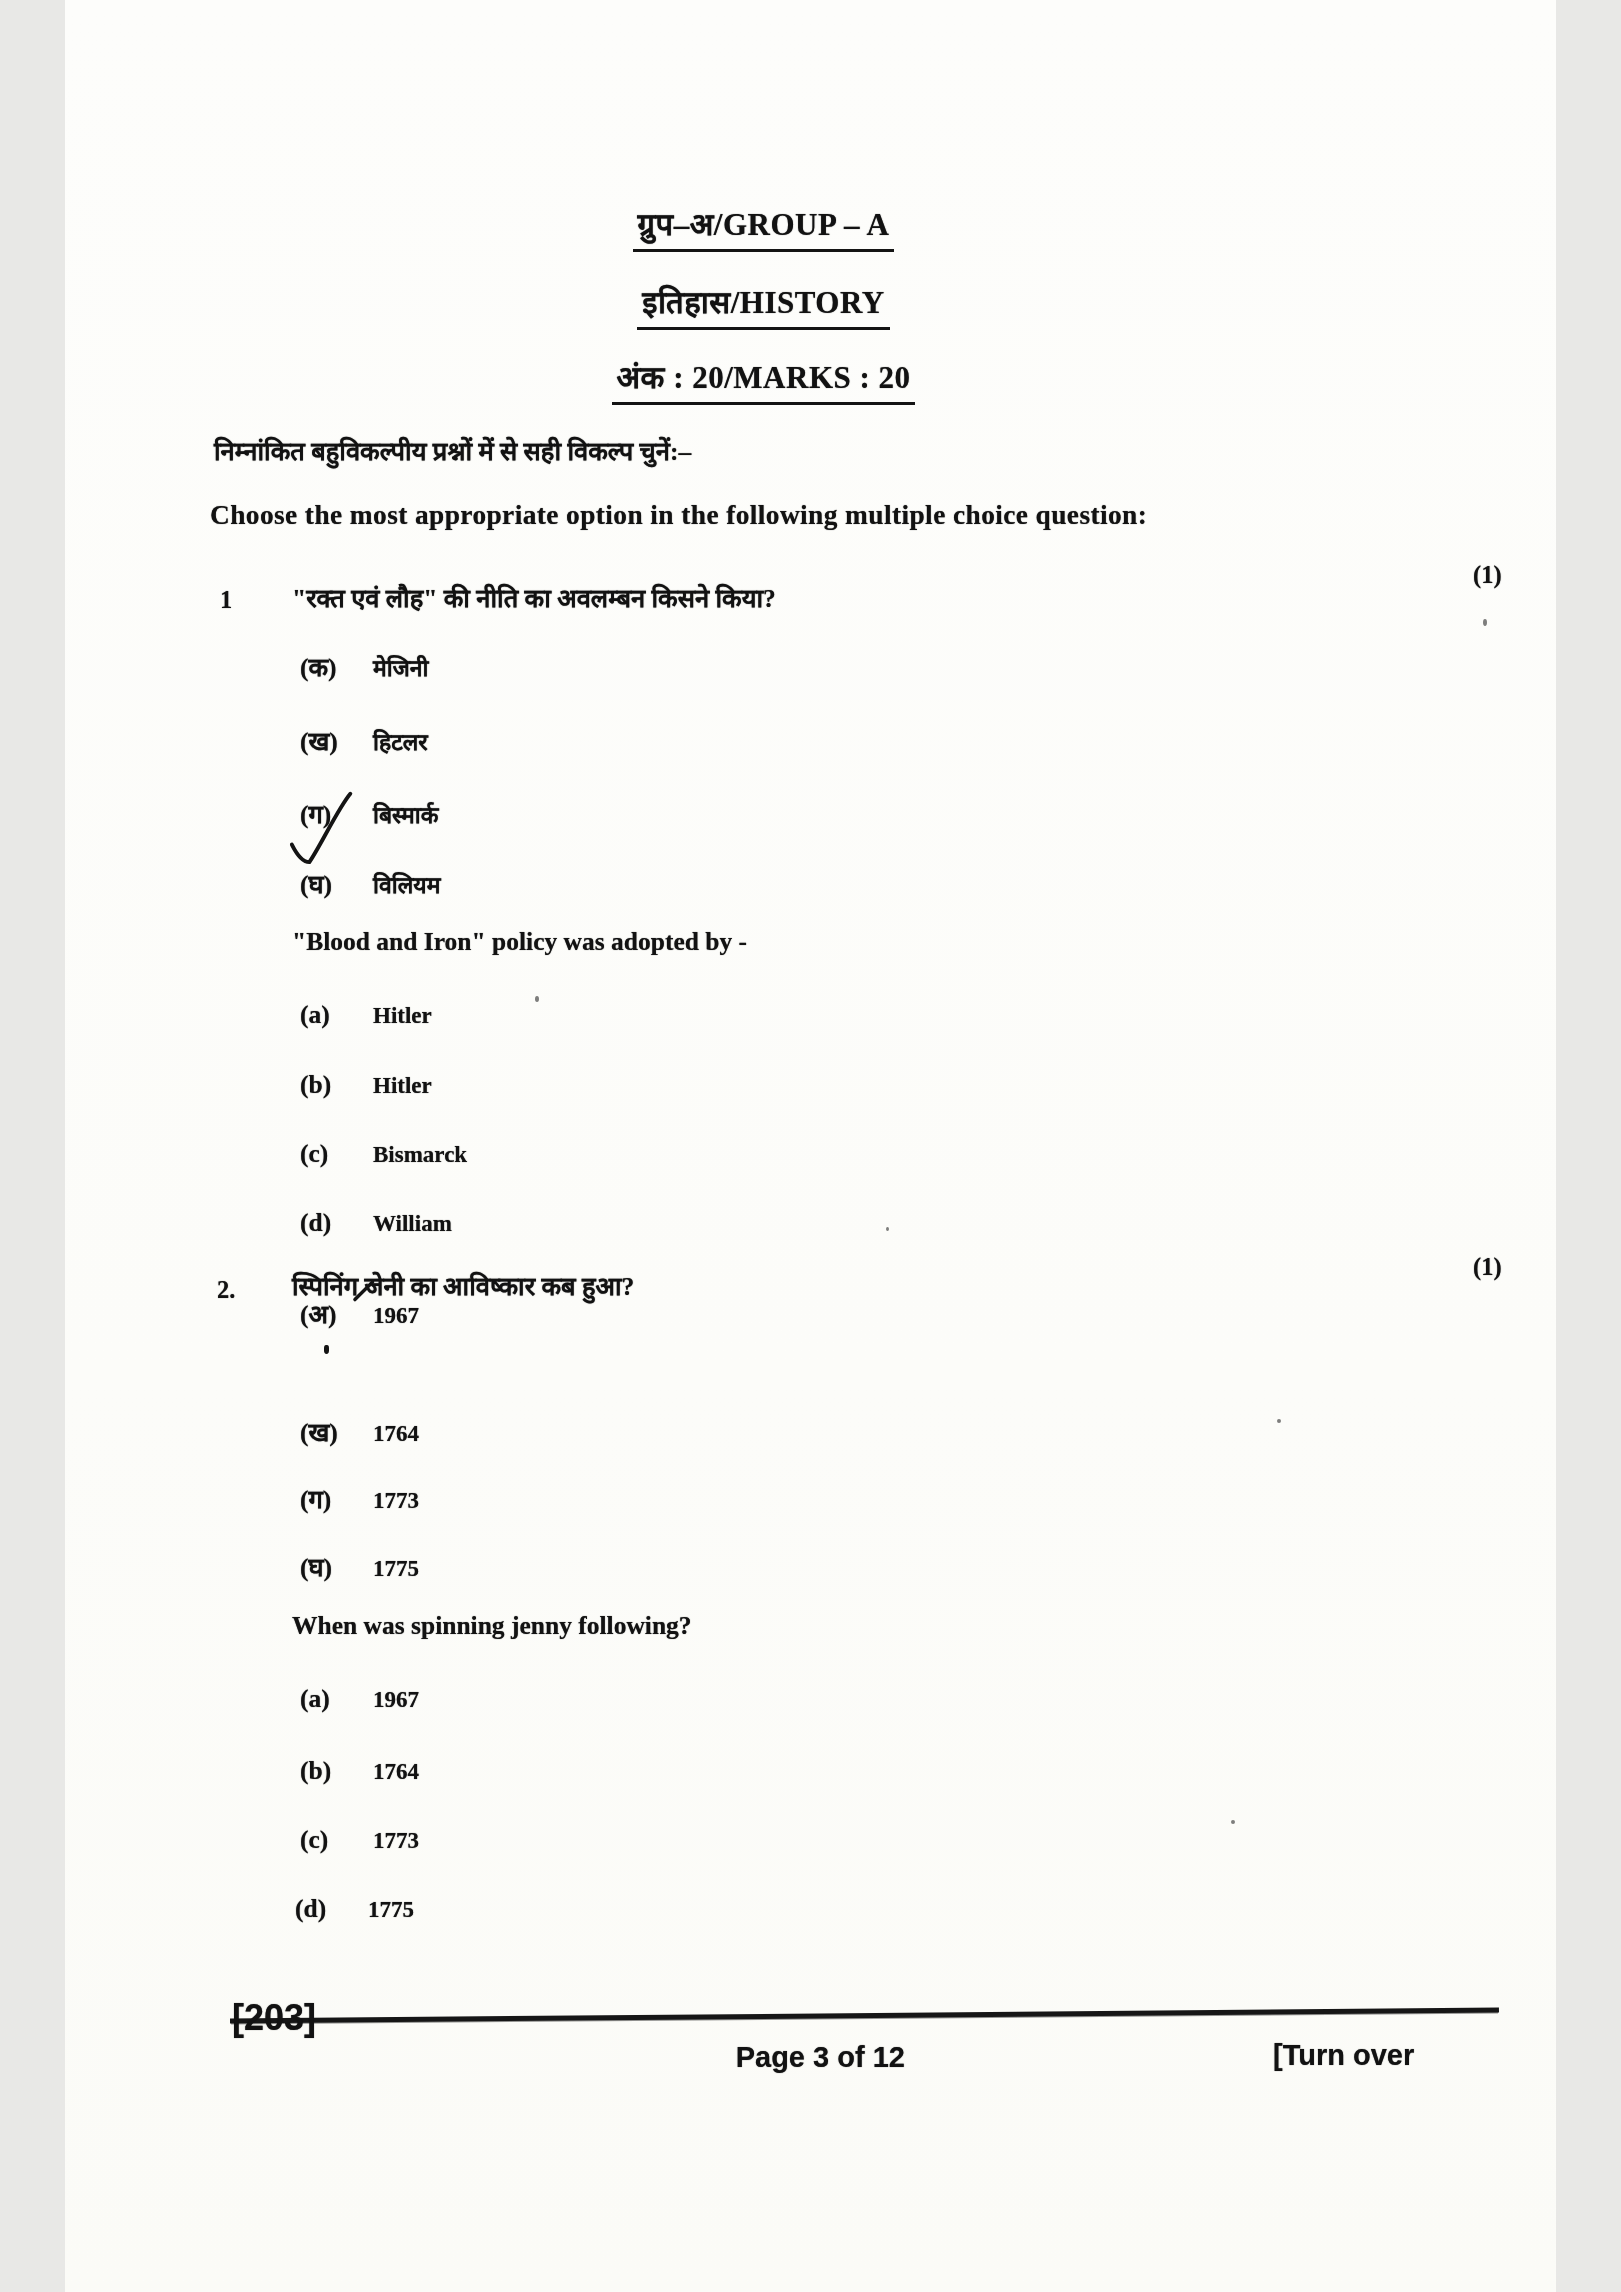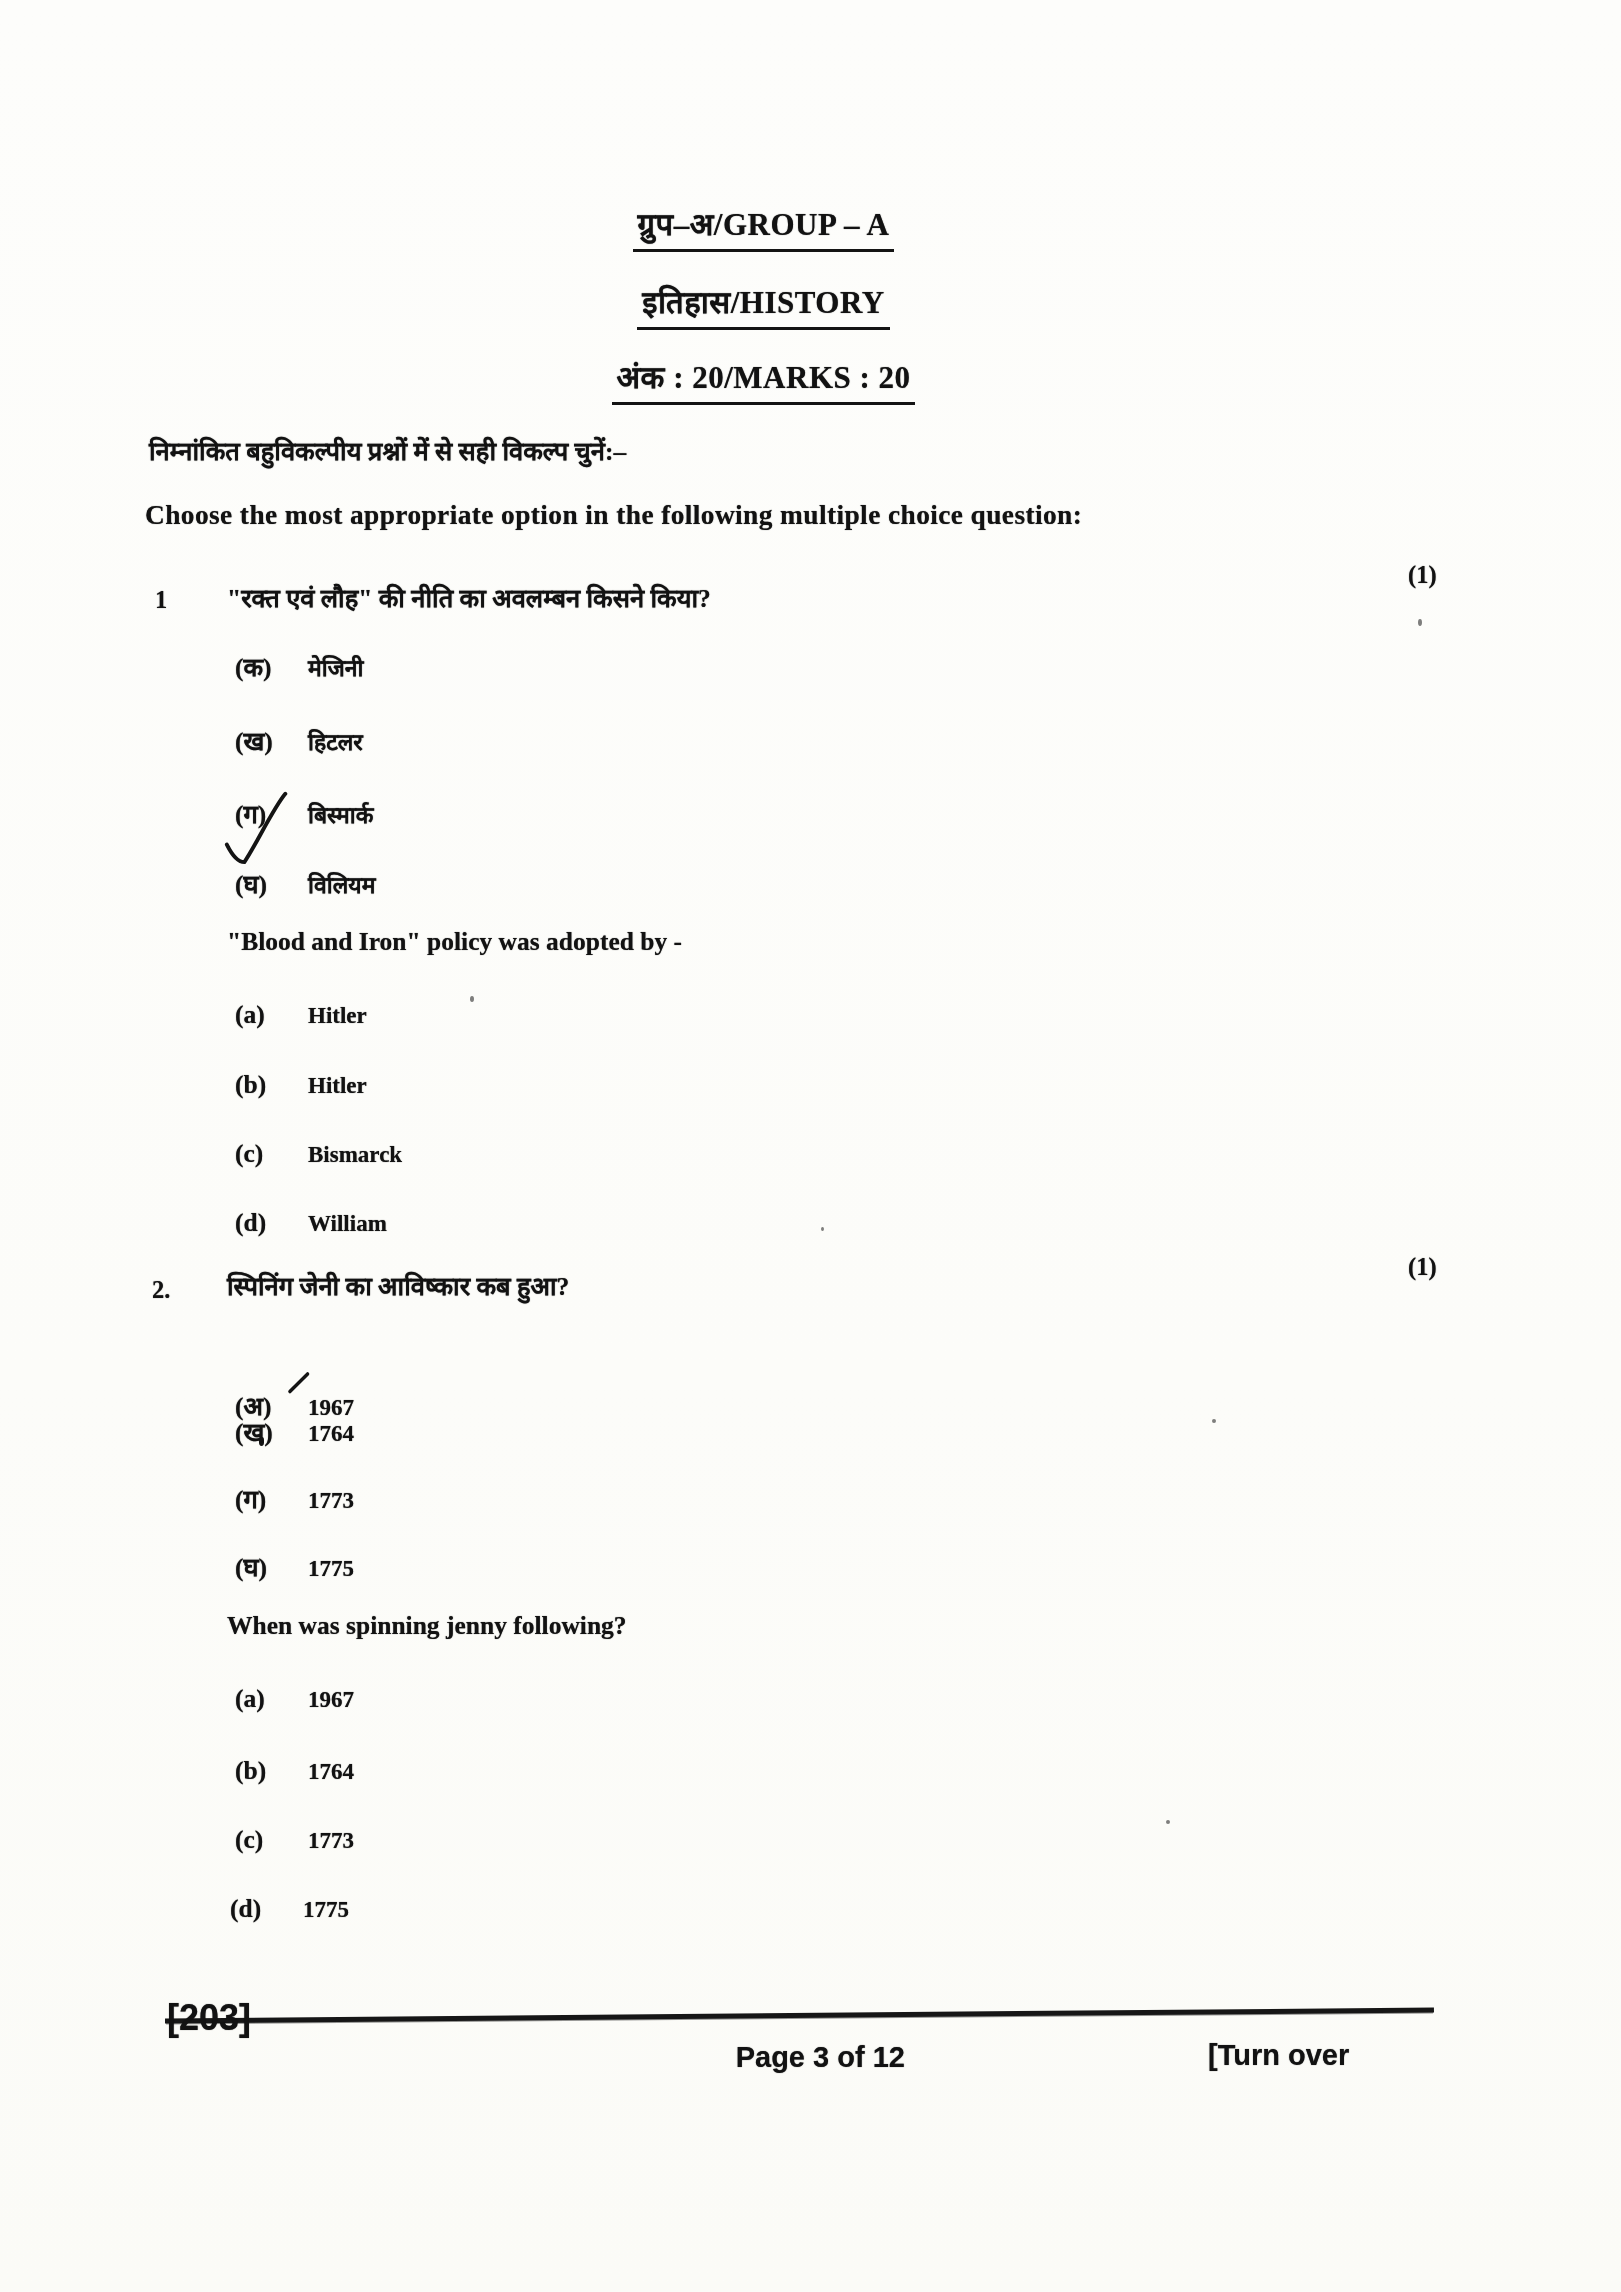--- a/index.html
+++ b/index.html
@@ -1,18 +1,18 @@
 <!DOCTYPE html>
 <html><head>
 <meta charset="utf-8">
 <style>
   html,body{margin:0;padding:0;background:#e8e8e6;}
   .page{
     position:relative;
-    width:1621px;height:2293px;
+    width:1491px;height:2293px;
     margin:0 auto;
     background:linear-gradient(180deg,#fdfdfb 0%,#fcfcf9 60%,#fbfbf7 100%);
     color:#121212;
     font-family:"Liberation Serif","DejaVu Serif",serif;
     overflow:hidden;
     text-shadow:0 0 1px rgba(15,15,15,.7);
   }
   .row{position:absolute;white-space:nowrap;}
   .center{left:0;width:100%;text-align:center;}
   .title{font-size:31px;font-weight:700;letter-spacing:0.5px;transform:translateX(-47px);}
@@ -80,21 +80,21 @@
     <span class="ol">(c)</span><span class="ot">Bismarck</span>
   </div>
   <div class="row opt" style="left:235px;top:1208px">
     <span class="ol">(d)</span><span class="ot">William</span>
   </div>
 
   <div class="row num" style="left:152px;top:1276px">2.</div>
   <div class="row qt" style="left:227px;top:1268px">स्पिनिंग जेनी का आविष्कार कब हुआ?</div>
   <div class="row marks" style="left:1408px;top:1253px">(1)</div>
 
-  <div class="row opt" style="left:235px;top:1388px">
+  <div class="row opt" style="left:235px;top:1296px">
     <span class="ol">(अ)</span><span class="ot">1967</span>
     <svg class="tick" style="left:51px;top:-17.6px" width="25.5" height="25.5" viewBox="0 0 26 26">
       <path d="M4,22 L22,4" fill="none" stroke="#141414" stroke-width="3.5" stroke-linecap="round"></path>
     </svg>
     <span class="tick" style="left:23.5px;top:49px;width:5.9px;height:8.8px;background:#141414;border-radius:40% 40% 50% 50%;display:block;position:absolute;"></span>
   </div>
   <div class="row opt" style="left:235px;top:1414px">
     <span class="ol">(ख)</span><span class="ot">1764</span>
   </div>
   <div class="row opt" style="left:235px;top:1481px">

